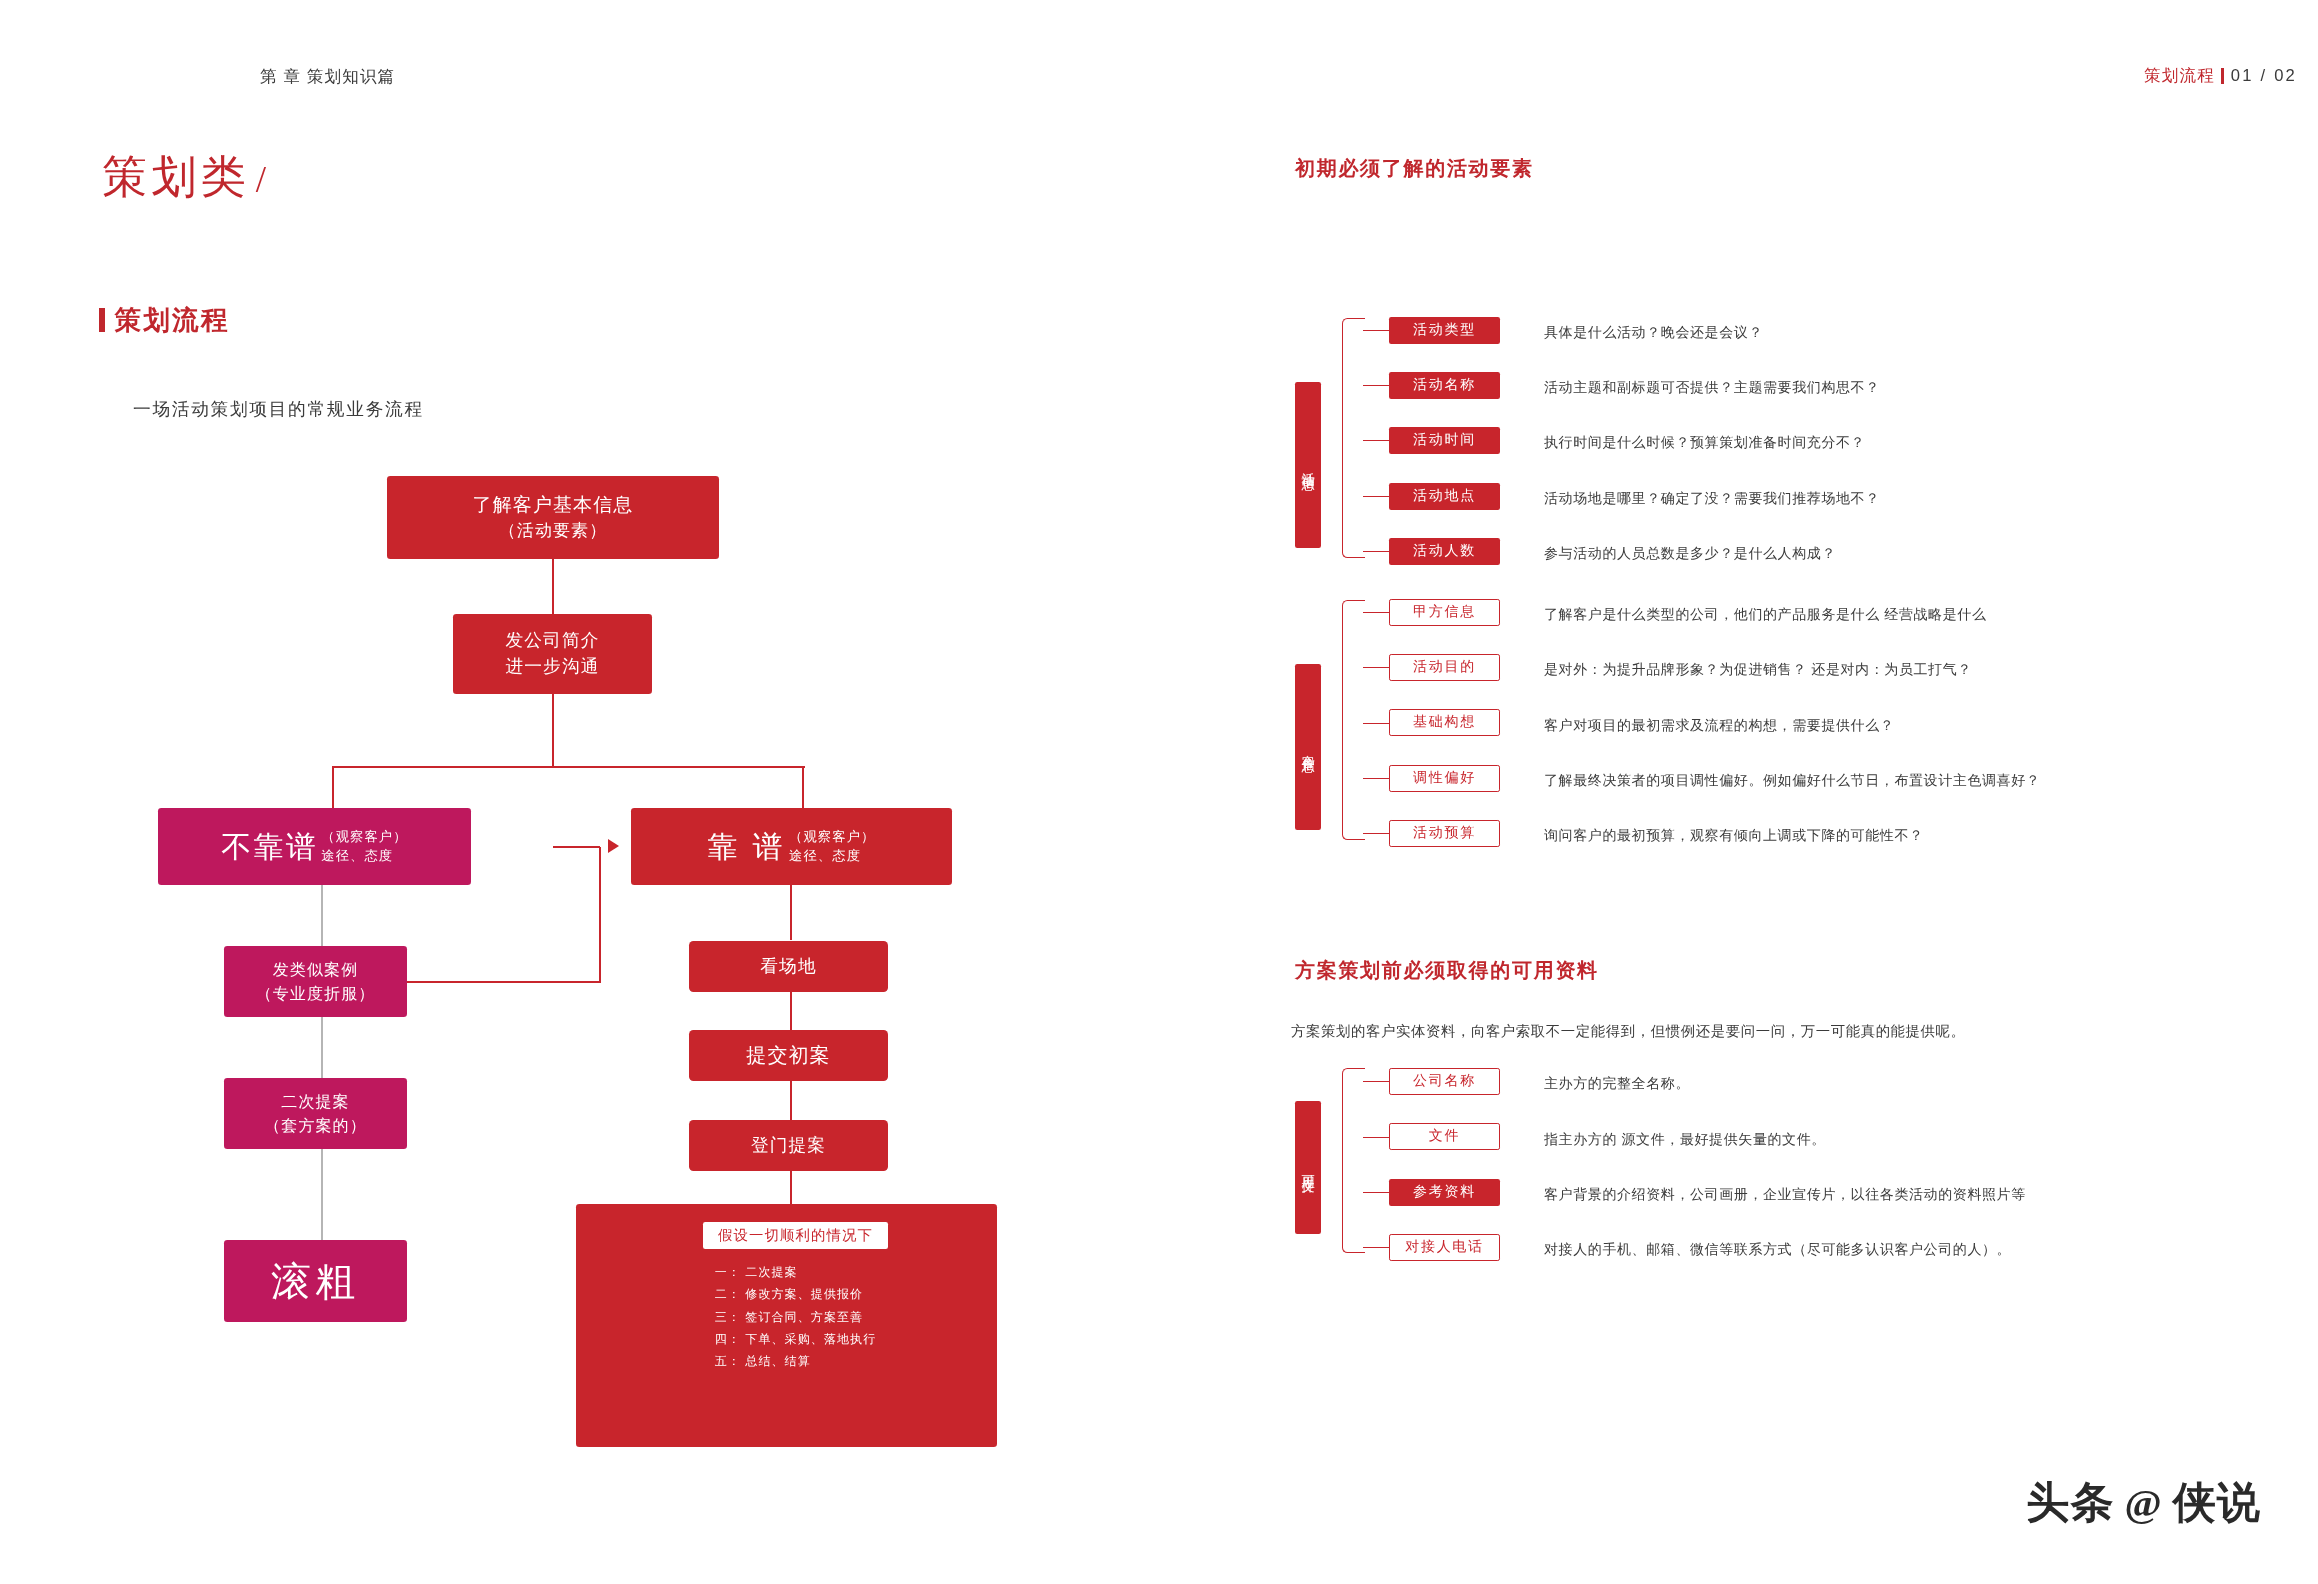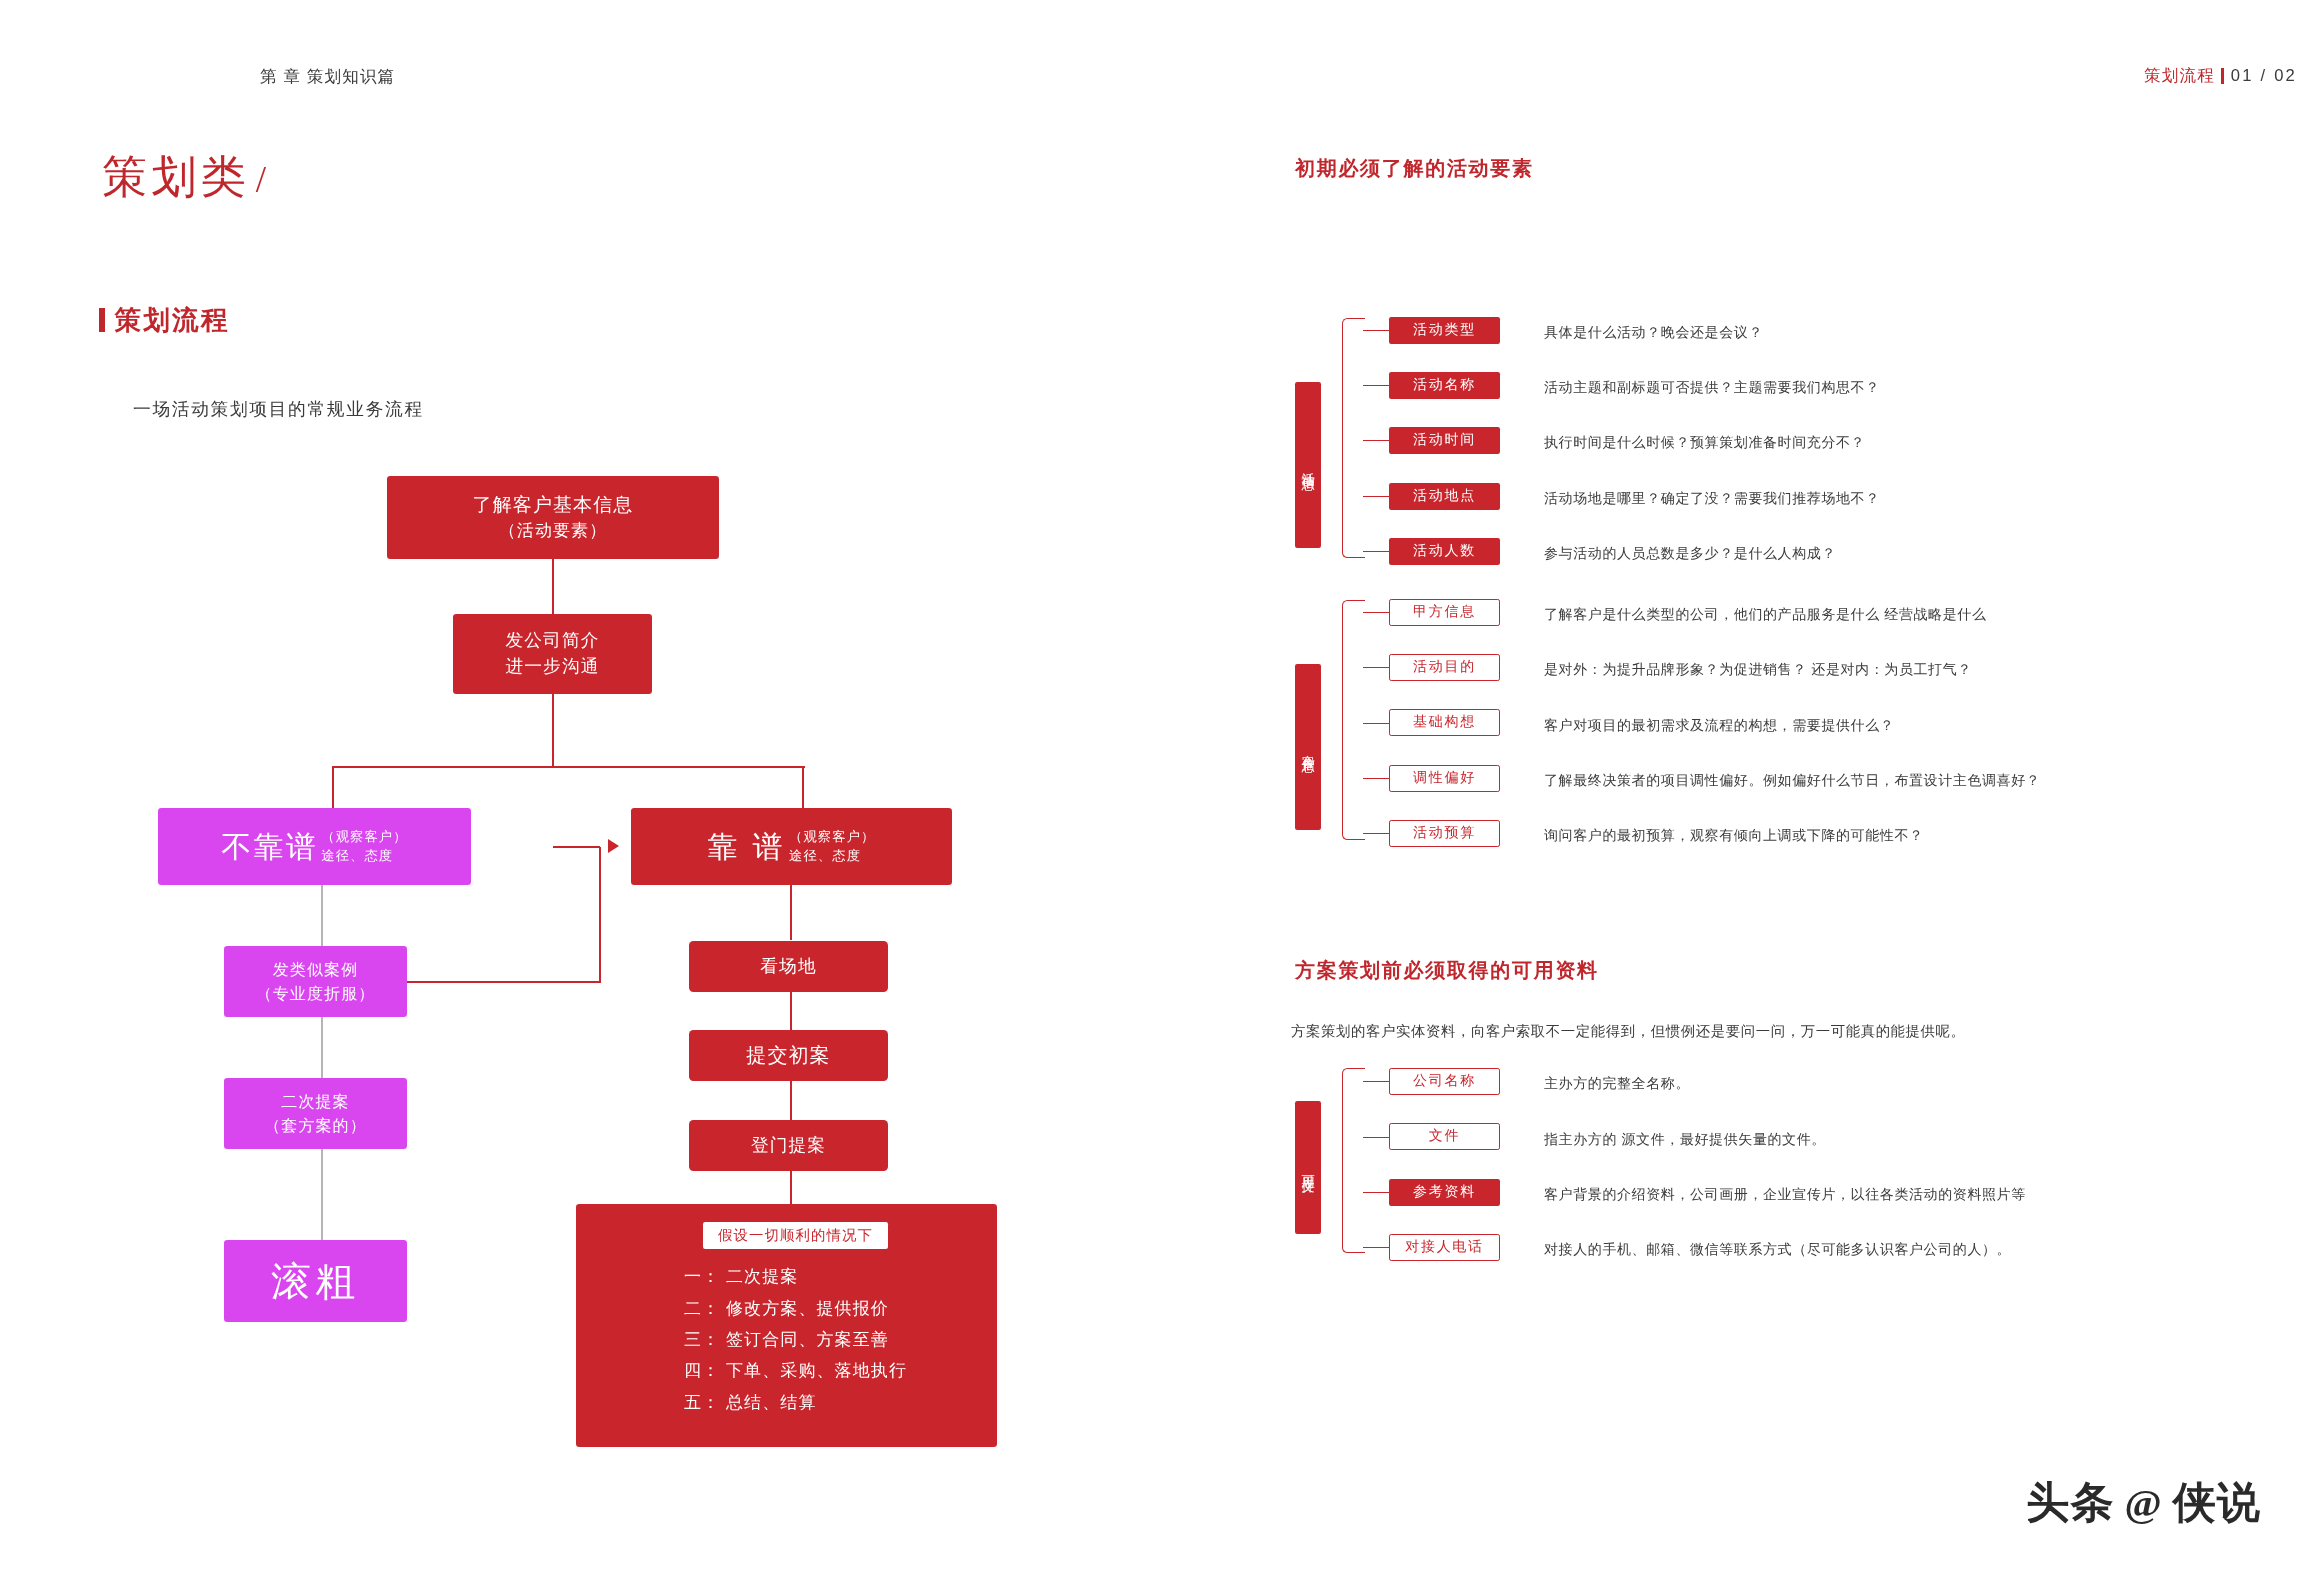--- a/index.html
+++ b/index.html
@@ -48,39 +48,39 @@
   }
 
   
   .box {
     position:absolute; box-sizing:border-box;
     display:flex; flex-direction:column; align-items:center; justify-content:center;
     text-align:center; color:#ffffff; letter-spacing:1.1px;
     border-radius:3.3px; line-height:1.45;
   }
   .red { background:#c8252c; }
-  .gray { background:#d946ef; }
+  .gray { background:#be185d; }
   .lt { border-radius:4.4px; }
 
   
   .ln { position:absolute; background:#c8252c; }
   .ln-g { position:absolute; background:#b5b5b5; }
 
   
   .arrow {
     position:absolute; width:0; height:0;
     border-top:7.2px solid transparent; border-bottom:7.2px solid transparent;
     border-left:11px solid #c8252c;
   }
 
   .bigbox-title {
     background:#ffffff; color:#c8252c; font-size:14.4px; letter-spacing:1.1px;
     padding:3.3px 15.5px; border-radius:2.2px; margin-bottom:12px;
   }
-  .bigbox-list { font-size:17px; line-height:1.85; letter-spacing:1.1px; text-align:left; }
+  .bigbox-list { font-size:12px; line-height:1.85; letter-spacing:1.1px; text-align:left; }
 
   
   .r-head {
     position:absolute; font-size:20px; color:#c0272d; letter-spacing:1.7px; font-weight:bold;
     font-family:"Liberation Serif","DejaVu Serif",serif;
   }
   .r-para {
     position:absolute; font-size:14.4px; color:#3b3b3b; line-height:1.9; letter-spacing:0.6px;
   }
 

